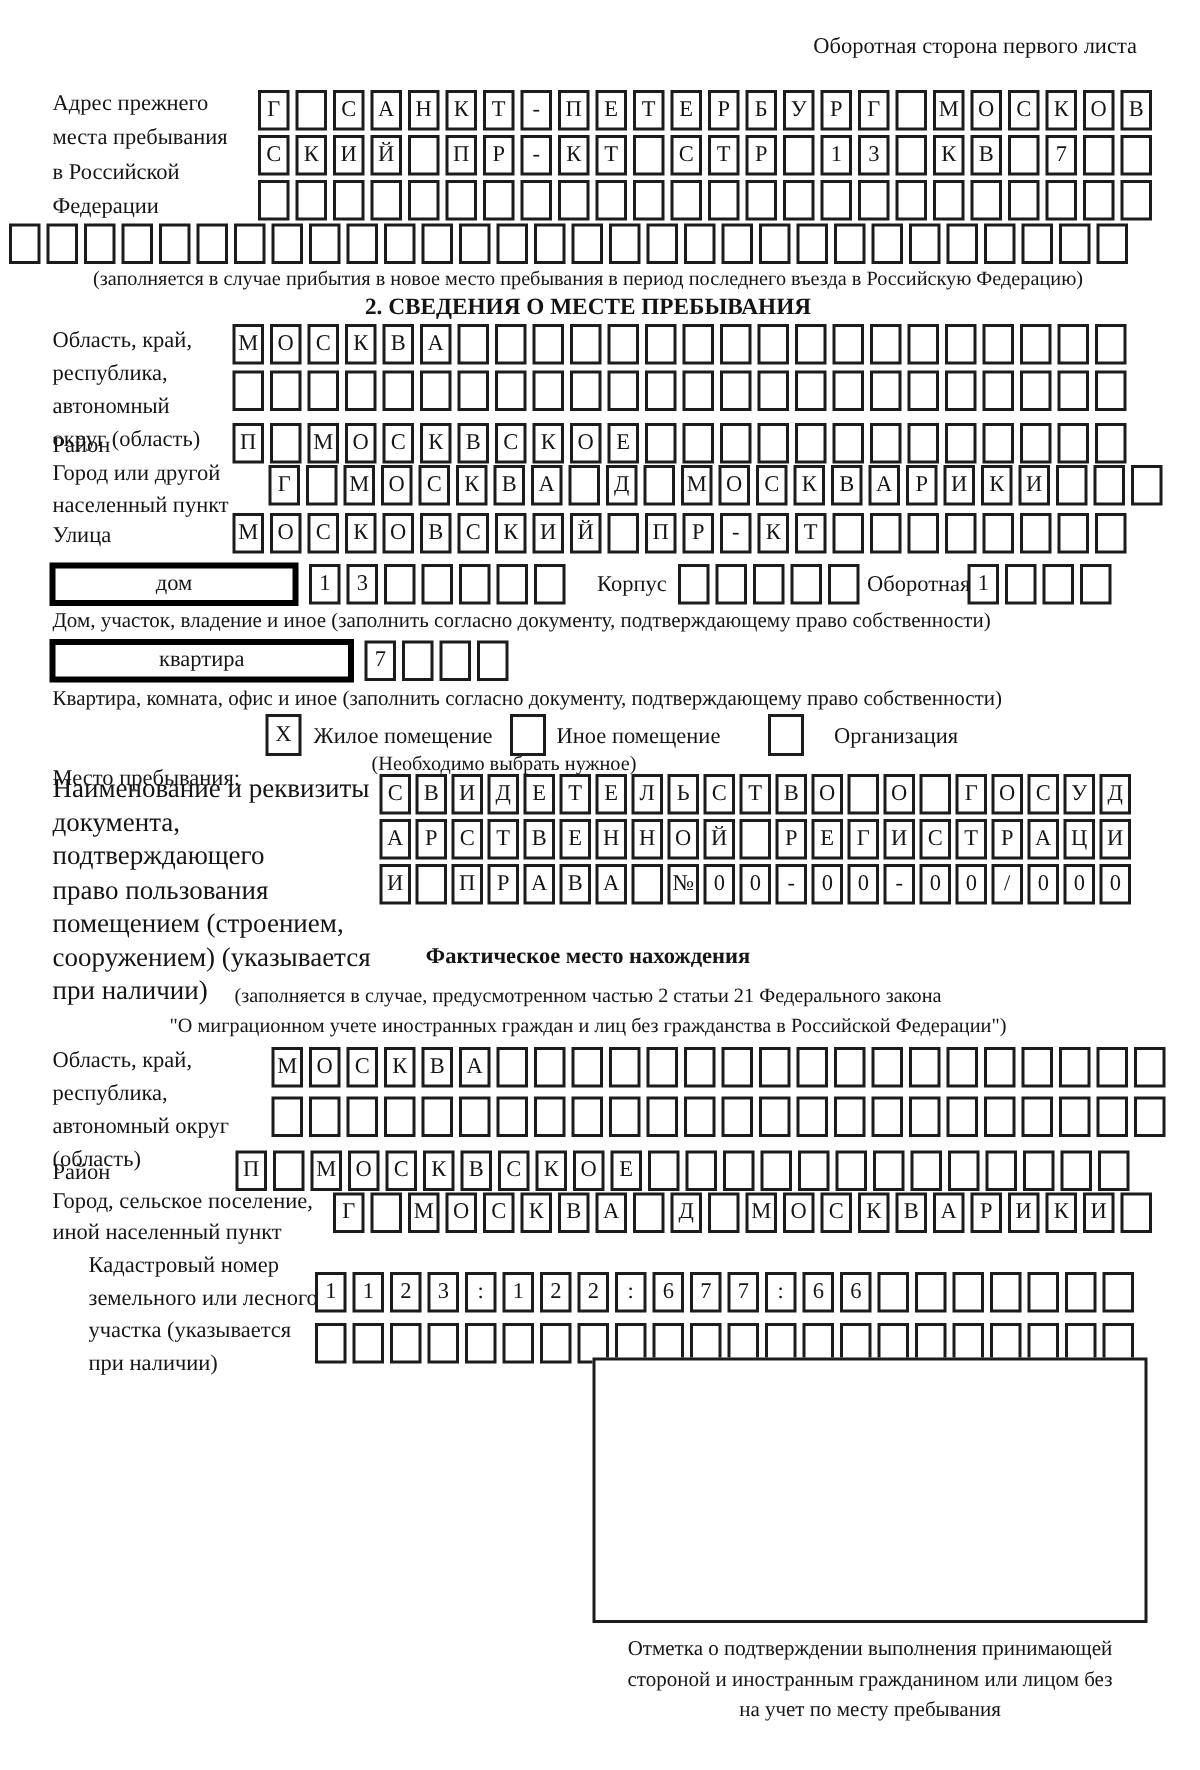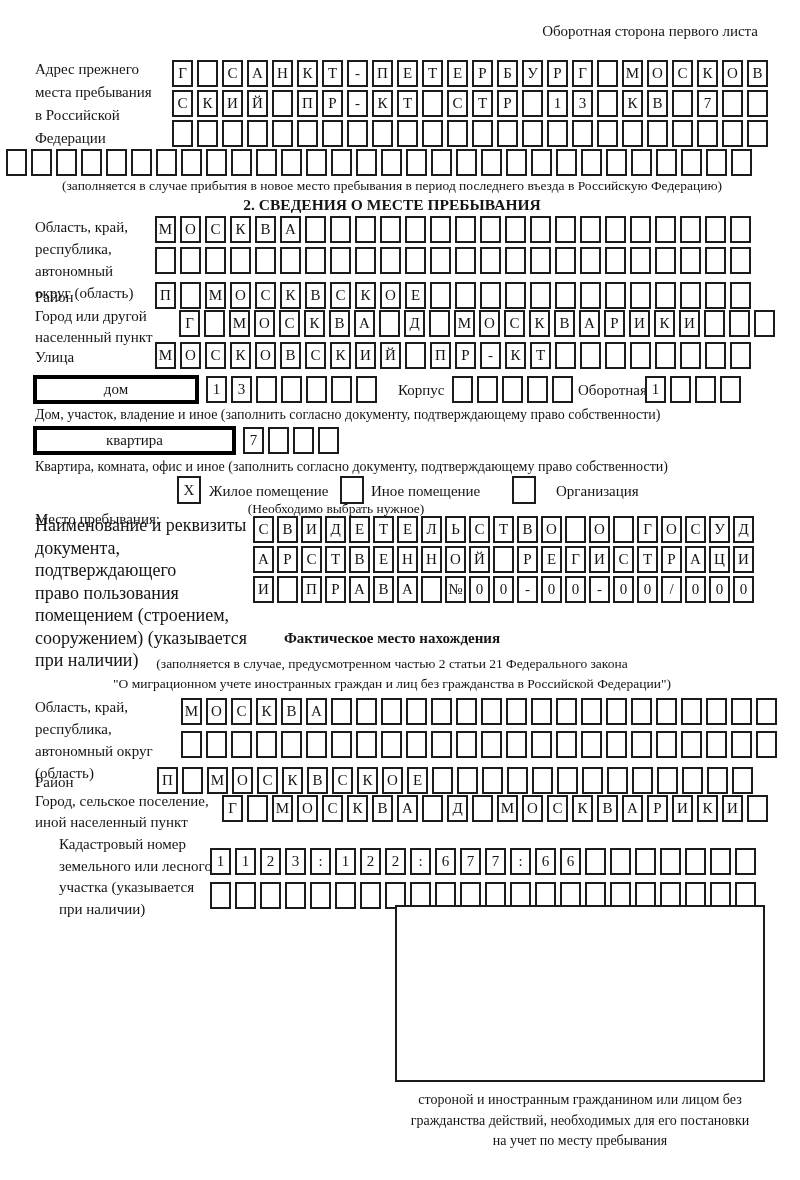--- a/index.html
+++ b/index.html
@@ -600,16 +600,16 @@
     <div class="cell"></div>
     <div class="cell"></div>
     <div class="cell"></div>
     <div class="cell"></div>
     <div class="cell"></div>
     <div class="cell"></div>
   </div>
 
 <div class="abs stampbox" style="left:395px; top:905px; width:370px; height:177px;"></div>
 <div class="abs caption14" style="left:385px; top:1090px; width:390px; text-align:center; line-height:20.5px;">
+  <div>Отметка о подтверждении выполнения принимающей</div>
   <div>стороной и иностранным гражданином или лицом без</div>
-  <div>гражданства действий, необходимых для его постановки</div>
   <div>на учет по месту пребывания</div>
 </div>
 
 </body></html>

